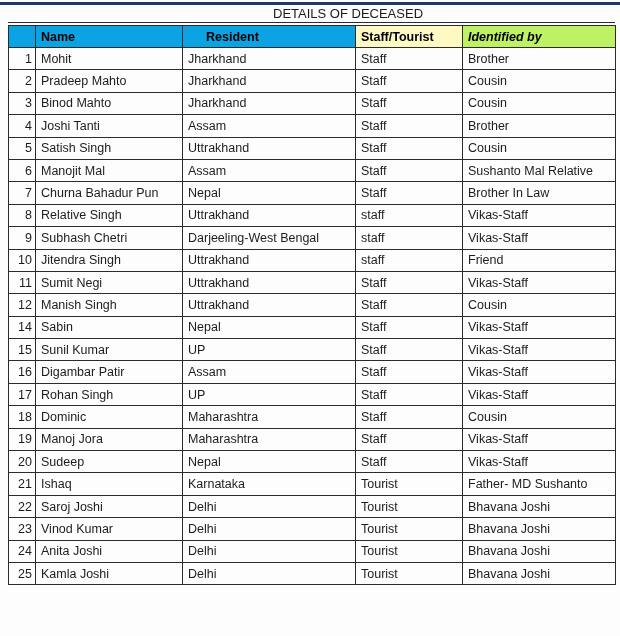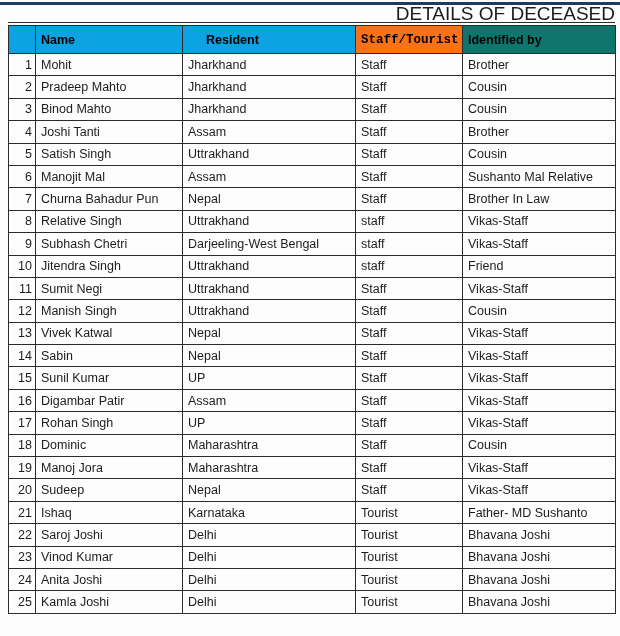--- a/index.html
+++ b/index.html
@@ -16,22 +16,22 @@
     width:620px;height:3px;
   }
   .sheet{
     position:absolute;top:6px;left:8px;
     width:607px;
   }
   .title-row{
     box-sizing:border-box;
     width:607px;height:17px;
     padding-left:265px;
-    text-align:right;
-    font-size:19px;
+    text-align:left;
+    font-size:13px;
     line-height:16px;
     border-bottom:1.5px solid #2b2b2b;
     white-space:nowrap;
   }
   table.deceased{
     border-collapse:collapse;
     table-layout:fixed;
     width:607px;
     margin-top:2px;
   }
@@ -42,21 +42,21 @@
     border-top:1.5px solid #2b2b2b;
     border-bottom:1.5px solid #2b2b2b;
     overflow:hidden;
     white-space:nowrap;
     box-sizing:border-box;
   }
   table.deceased th{
     font-size:12.5px;
     font-weight:bold;
     text-align:left;
-    height:28px;
+    height:22px;
     padding:2px 2px 2px 5px;
     color:#000;
   }
   table.deceased td{
     font-size:12.5px;
     height:22.4px;
     padding:1px 2px 1px 5px;
   }
   table.deceased td.num{
     text-align:right;
@@ -79,22 +79,22 @@
       <col style="width:147px">
       <col style="width:173px">
       <col style="width:107px">
       <col style="width:153px">
     </colgroup>
     <thead>
       <tr>
         <th style="background: rgb(12, 163, 226);"></th>
         <th style="background: rgb(12, 163, 226);">Name</th>
         <th style="background: rgb(12, 163, 226); padding-left: 23px;">Resident</th>
-        <th style="background: #f97316; font-family: Liberation Mono, monospace;">Staff/Tourist</th>
-        <th style="background: #0f766e;">Identified by</th>
+        <th style="background: #fef9c3;">Staff/Tourist</th>
+        <th style="background: #bef264; font-style: italic;">Identified by</th>
       </tr>
     </thead>
     <tbody>
         <tr>
           <td class="num">1</td>
           <td>Mohit</td>
           <td>Jharkhand</td>
           <td>Staff</td>
           <td>Brother</td>
         </tr>
@@ -169,27 +169,20 @@
           <td>Vikas-Staff</td>
         </tr>
         <tr>
           <td class="num">12</td>
           <td>Manish Singh</td>
           <td>Uttrakhand</td>
           <td>Staff</td>
           <td>Cousin</td>
         </tr>
         <tr>
-          <td class="num">13</td>
-          <td>Vivek Katwal</td>
-          <td>Nepal</td>
-          <td>Staff</td>
-          <td>Vikas-Staff</td>
-        </tr>
-        <tr>
           <td class="num">14</td>
           <td>Sabin</td>
           <td>Nepal</td>
           <td>Staff</td>
           <td>Vikas-Staff</td>
         </tr>
         <tr>
           <td class="num">15</td>
           <td>Sunil Kumar</td>
           <td>UP</td>

